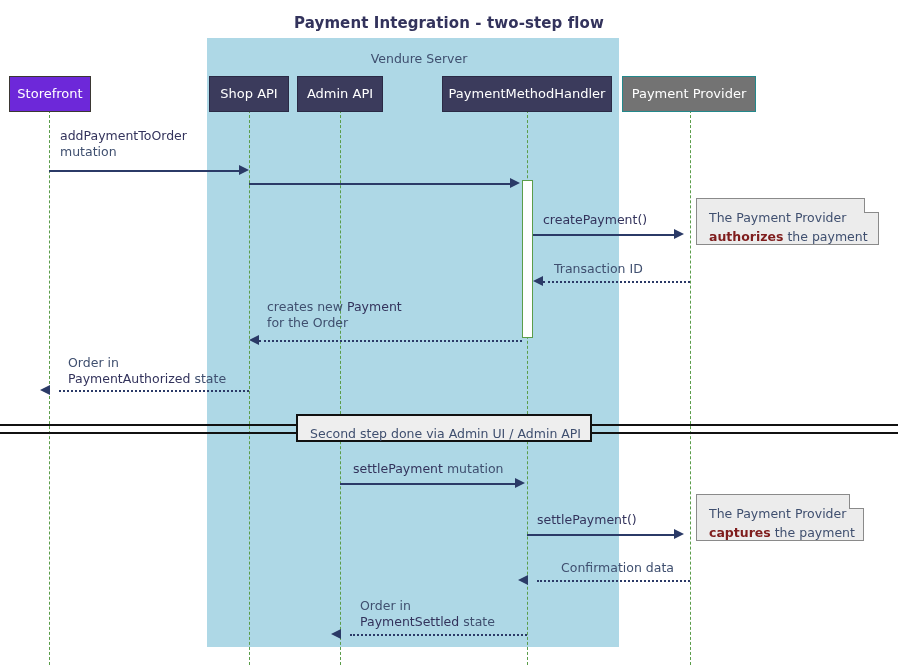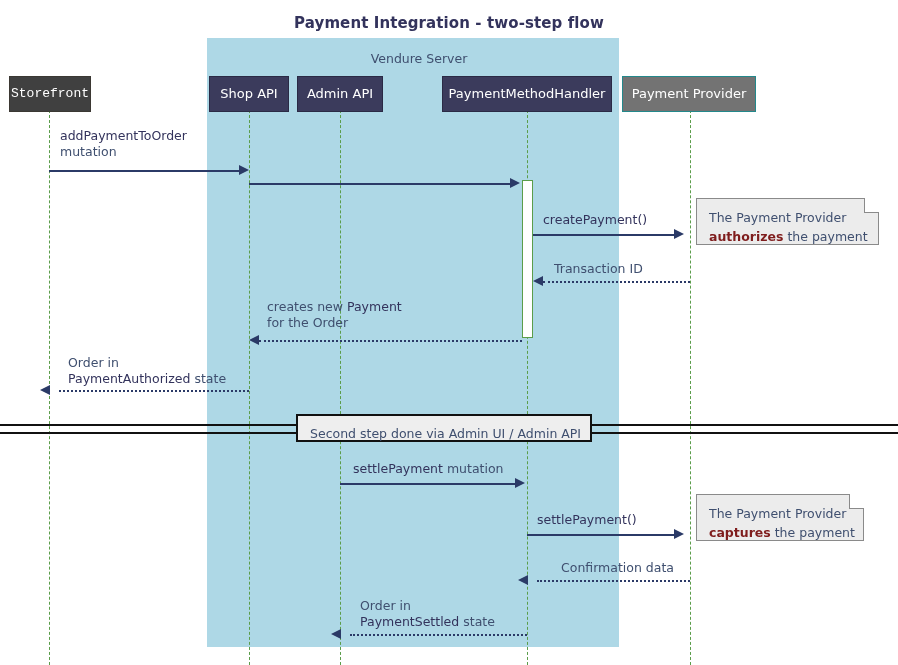--- a/index.html
+++ b/index.html
@@ -62,23 +62,22 @@
     box-sizing: border-box;
     height: 36px;
     line-height: 34px;
     text-align: center;
     color: #ffffff;
     font-size: 13px;
     border: 1px solid #2b2b44;
     white-space: nowrap;
   }
   .participant.storefront {
-    background: #404040;
+    background: #6d28d9;
     border-color: #3b3833;
-    font-family: Liberation Mono, monospace;
   }
   .participant.api {
     background: #3b3b5c;
     border-color: #2a2a45;
   }
   .participant.provider {
     background: #737373;
     border-color: #23888b;
   }
   

